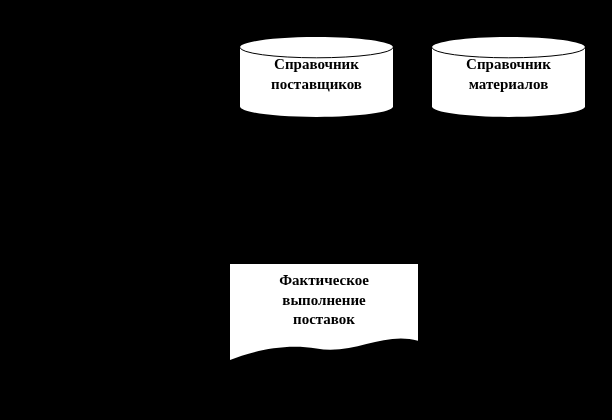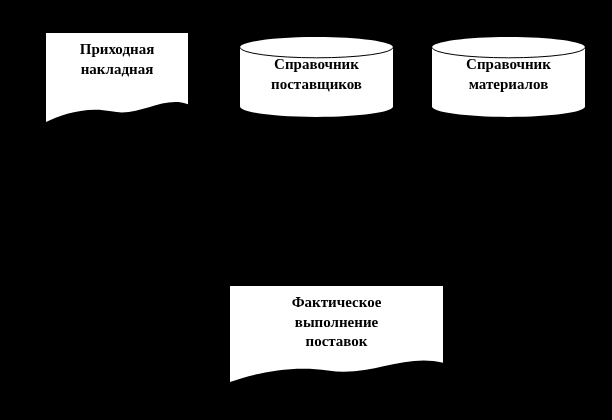--- a/index.html
+++ b/index.html
@@ -47,34 +47,27 @@
     top: 7px;
   }
   
   .cyl .node-label {
     top: 18px;
   }
 
   .node-incoming-invoice   { left: 46px;  top: 33px;  width: 142px; height: 89px; }
   .node-suppliers-dir      { left: 240px; top: 37px;  width: 153px; height: 80px; }
   .node-materials-dir      { left: 432px; top: 37px;  width: 153px; height: 80px; }
-  .node-actual-deliveries  { left: 230px; top: 264px; width: 213px; height: 96px; margin-top: 22px; }
+  .node-actual-deliveries  { left: 230px; top: 264px; width: 188px; height: 96px; }
 </style>
 </head>
 <body>
 
 <div class="canvas">
 
-  <div class="node doc node-incoming-invoice">
-    <svg viewBox="0 0 100 100" preserveAspectRatio="none">
-      <path d="M0,0 H100 V80 C82,70 66,95 46,88 C28,82 10,92 0,100 Z" fill="#ffffff" stroke="none"></path>
-    </svg>
-    <div class="node-label">Приходная
-накладная</div>
-  </div>
 
   <div class="node cyl node-suppliers-dir">
     <svg viewBox="0 0 100 100" preserveAspectRatio="none">
       <path d="M0,13 C0,6 22,0 50,0 C78,0 100,6 100,13 V87 C100,94 78,100 50,100 C22,100 0,94 0,87 Z" fill="#ffffff" stroke="none"></path>
       <path d="M0,13 A50 13 0 0 0 100 13" fill="none" stroke="#000000" stroke-width="1" vector-effect="non-scaling-stroke"></path>
     </svg>
     <div class="node-label">Справочник
 поставщиков</div>
   </div>
 

